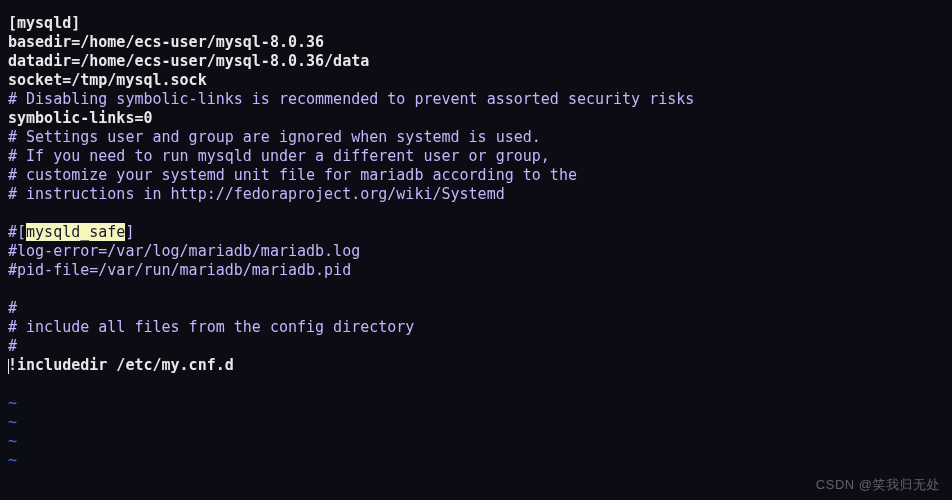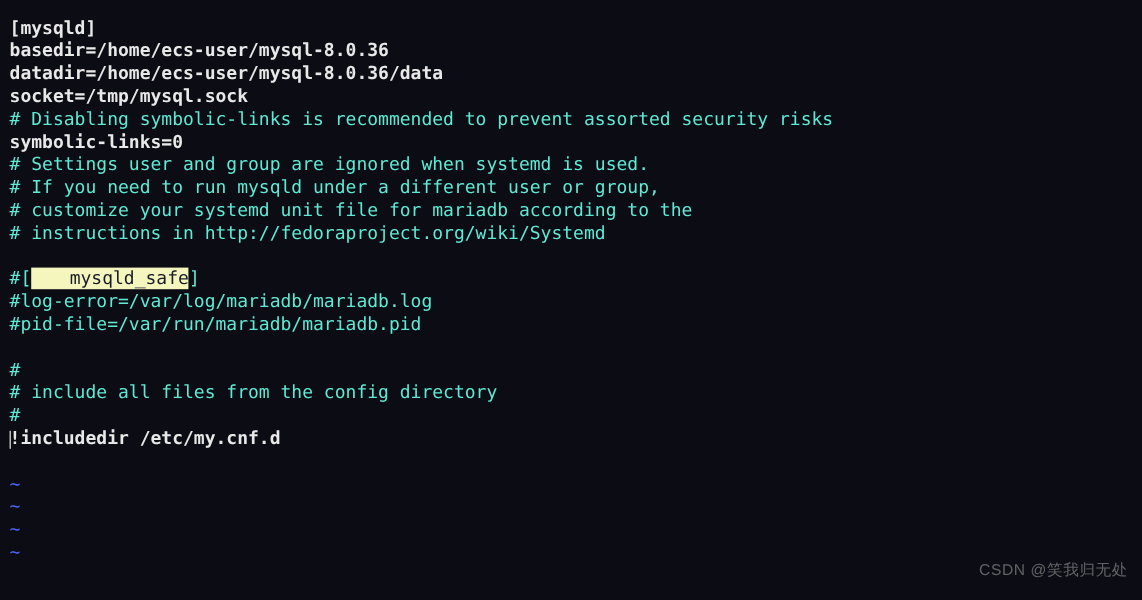--- a/index.html
+++ b/index.html
@@ -13,39 +13,38 @@
     line-height: 19px;
     overflow: hidden;
   }
   .editor {
     padding: 14px 8px 8px 8px;
     white-space: pre;
     color: #e8e8e8;
   }
   .line { min-height: 19px; }
   .white   { color: #e8e8e8; font-weight: bold; }
-  .comment { color: #5eead4; }
+  .comment { color: #c4b5fd; }
   .tilde   { color: #4a68ff; }
   .hl {
     background: #f5f5be;
     color: #1a1a2a;
-    padding-left: 32px;
   }
   .cursor {
     display: inline-block;
     width: 1px;
     height: 15px;
     background: #e8e8e8;
     vertical-align: text-bottom;
     margin-right: -1px;
   }
   .watermark {
     position: absolute;
     right: 12px;
-    bottom: 16px;
+    bottom: 6px;
     color: rgba(200,200,200,0.45);
     font-family: Arial, sans-serif;
     font-size: 13px;
     letter-spacing: 0.5px;
   }
 </style>
 </head>
 <body>
 
 <div class="editor" id="editor"><div class="line"><span class="white">[mysqld]</span></div><div class="line"><span class="white">basedir=/home/ecs-user/mysql-8.0.36</span></div><div class="line"><span class="white">datadir=/home/ecs-user/mysql-8.0.36/data</span></div><div class="line"><span class="white">socket=/tmp/mysql.sock</span></div><div class="line"><span class="comment"># Disabling symbolic-links is recommended to prevent assorted security risks</span></div><div class="line"><span class="white">symbolic-links=0</span></div><div class="line"><span class="comment"># Settings user and group are ignored when systemd is used.</span></div><div class="line"><span class="comment"># If you need to run mysqld under a different user or group,</span></div><div class="line"><span class="comment"># customize your systemd unit file for mariadb according to the</span></div><div class="line"><span class="comment"># instructions in http://fedoraproject.org/wiki/Systemd</span></div><div class="line"><span class="white"></span></div><div class="line"><span class="comment">#[</span><span class="hl">mysqld_safe</span><span class="comment">]</span></div><div class="line"><span class="comment">#log-error=/var/log/mariadb/mariadb.log</span></div><div class="line"><span class="comment">#pid-file=/var/run/mariadb/mariadb.pid</span></div><div class="line"><span class="white"></span></div><div class="line"><span class="comment">#</span></div><div class="line"><span class="comment"># include all files from the config directory</span></div><div class="line"><span class="comment">#</span></div><div class="line"><span class="white"><span class="cursor"></span>!includedir /etc/my.cnf.d</span></div><div class="line"><span class="white"></span></div><div class="line"><span class="tilde">~</span></div><div class="line"><span class="tilde">~</span></div><div class="line"><span class="tilde">~</span></div><div class="line"><span class="tilde">~</span></div></div>

